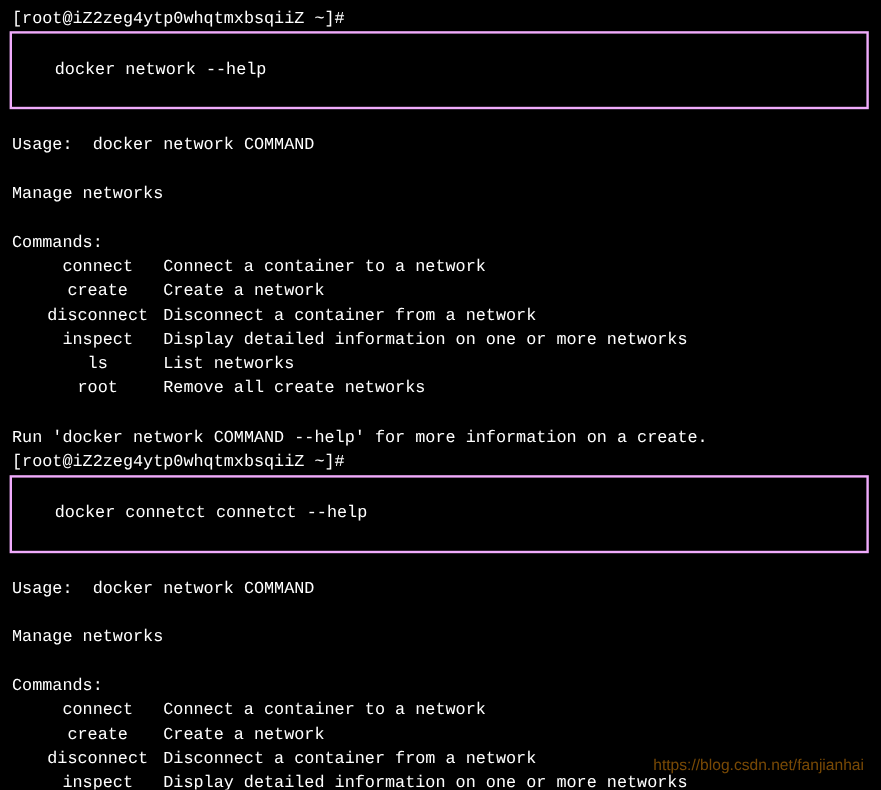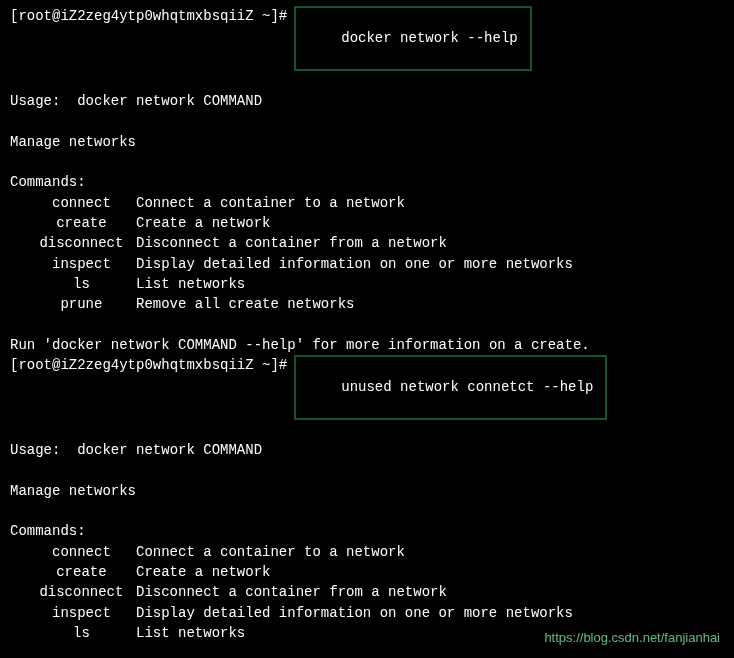--- a/index.html
+++ b/index.html
@@ -21,33 +21,33 @@
     .line {
       white-space: pre;
       position: relative;
     }
     .blank {
       height: 1.45em;
     }
     .prompt-line {
       display: flex;
       position: relative;
+      flex-direction: column;
     }
     .hl-box {
-      border: 2px solid #14532d;
+      border: 2px solid #f0abfc;
       display: inline-block;
-      padding: 0 12px;
+      padding: 0 2px;
       margin-left: -2px;
-      text-align: right;
     }
     .watermark {
       position: absolute;
       bottom: 10px;
       right: 14px;
-      color: #86efac;
+      color: #a16207;
       font-family: Arial, sans-serif;
       font-size: 13px;
       opacity: 0.75;
     }
     .cmd-cell-name { display: inline-block; min-width: 13ch; text-align: center; }
   </style>
 </head>
 <body>
 
 <div class="prompt-line line">
@@ -61,29 +61,29 @@
 <div class="blank"></div>
 <div class="line">Manage networks</div>
 <div class="blank"></div>
 <div class="line">Commands:</div>
 <div id="cmds1">
     <div class="line">  <span class="cmd-cell-name">connect</span><span>Connect a container to a network</span></div>
     <div class="line">  <span class="cmd-cell-name">create</span><span>Create a network</span></div>
     <div class="line">  <span class="cmd-cell-name">disconnect</span><span>Disconnect a container from a network</span></div>
     <div class="line">  <span class="cmd-cell-name">inspect</span><span>Display detailed information on one or more networks</span></div>
     <div class="line">  <span class="cmd-cell-name">ls</span><span>List networks</span></div>
-    <div class="line">  <span class="cmd-cell-name">prune</span><span>Remove all create networks</span></div>
+    <div class="line">  <span class="cmd-cell-name">root</span><span>Remove all create networks</span></div>
   </div>
 <div class="blank"></div>
 <div class="line">Run 'docker network COMMAND --help' for more information on a create.</div>
 
 <div class="prompt-line line">
   <span>[root@iZ2zeg4ytp0whqtmxbsqiiZ ~]# </span>
   <span class="hl-box">
-    <span>unused network connetct --help</span>
+    <span>docker connetct connetct --help</span>
   </span>
 </div>
 <div class="blank"></div>
 <div class="line">Usage:  docker network COMMAND</div>
 <div class="blank"></div>
 <div class="line">Manage networks</div>
 <div class="blank"></div>
 <div class="line">Commands:</div>
 <div id="cmds2">
     <div class="line">  <span class="cmd-cell-name">connect</span><span>Connect a container to a network</span></div>

